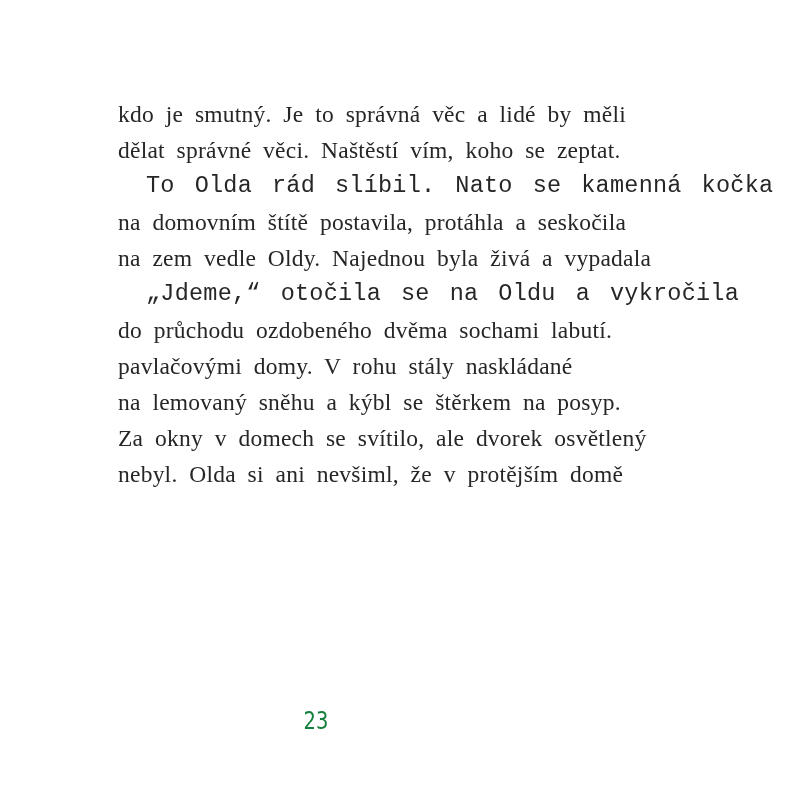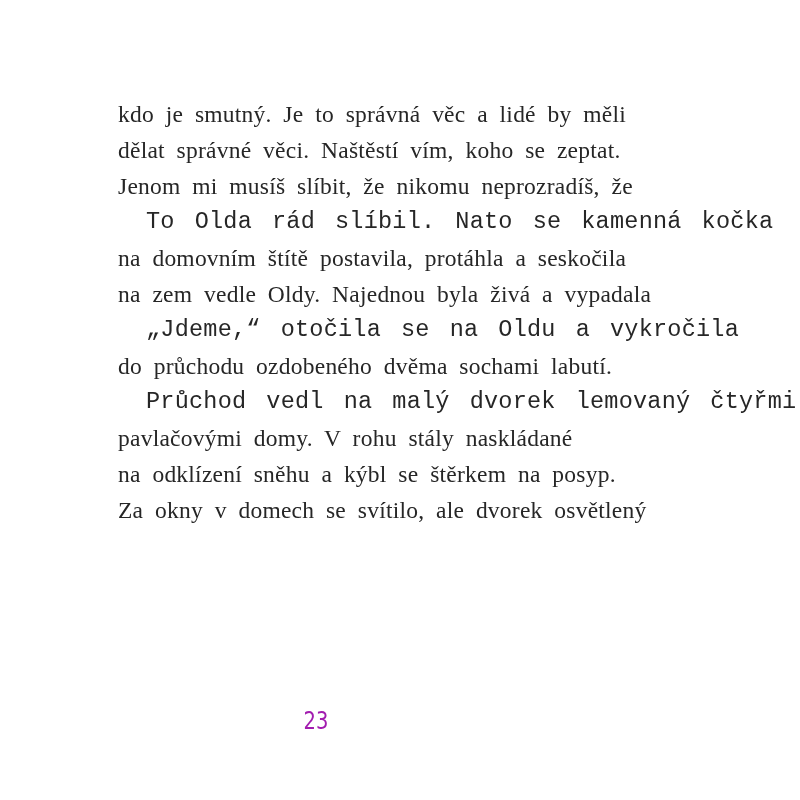--- a/index.html
+++ b/index.html
@@ -54,27 +54,26 @@
     transform-origin: center;
   }
 </style>
 </head>
 <body>
 
 <div class="book-page" style="background: rgb(255, 255, 255);">
   <div class="text-block" id="text-block" style="color: rgb(38, 38, 38);">
       <div class="line">kdo je smutný. Je to správná věc a lidé by měli</div>
       <div class="line">dělat správné věci. Naštěstí vím, koho se zeptat.</div>
-      <div class="line">Jenom mi musíš slíbit, že nikomu neprozradíš, že</div>
       <div class="line indent">To Olda rád slíbil. Nato se kamenná kočka</div>
       <div class="line">na domovním štítě postavila, protáhla a seskočila</div>
       <div class="line">na zem vedle Oldy. Najednou byla živá a vypadala</div>
       <div class="line indent">„Jdeme,“ otočila se na Oldu a vykročila</div>
       <div class="line">do průchodu ozdobeného dvěma sochami labutí.</div>
-      <div class="line indent">Průchod vedl na malý dvorek lemovaný čtyřmi</div>
       <div class="line">pavlačovými domy. V rohu stály naskládané</div>
-      <div class="line">na odklízení sněhu a kýbl se štěrkem na posyp.</div>
+      <div class="line">na lemovaný sněhu a kýbl se štěrkem na posyp.</div>
       <div class="line">Za okny v domech se svítilo, ale dvorek osvětlený</div>
+      <div class="line">nebyl. Olda si ani nevšiml, že v protějším domě</div>
     </div>
-  <div class="page-number" style="color: #a21caf;">
+  <div class="page-number" style="color: #15803d;">
     <span>23</span>
   </div>
 </div>
 
 </body></html>

